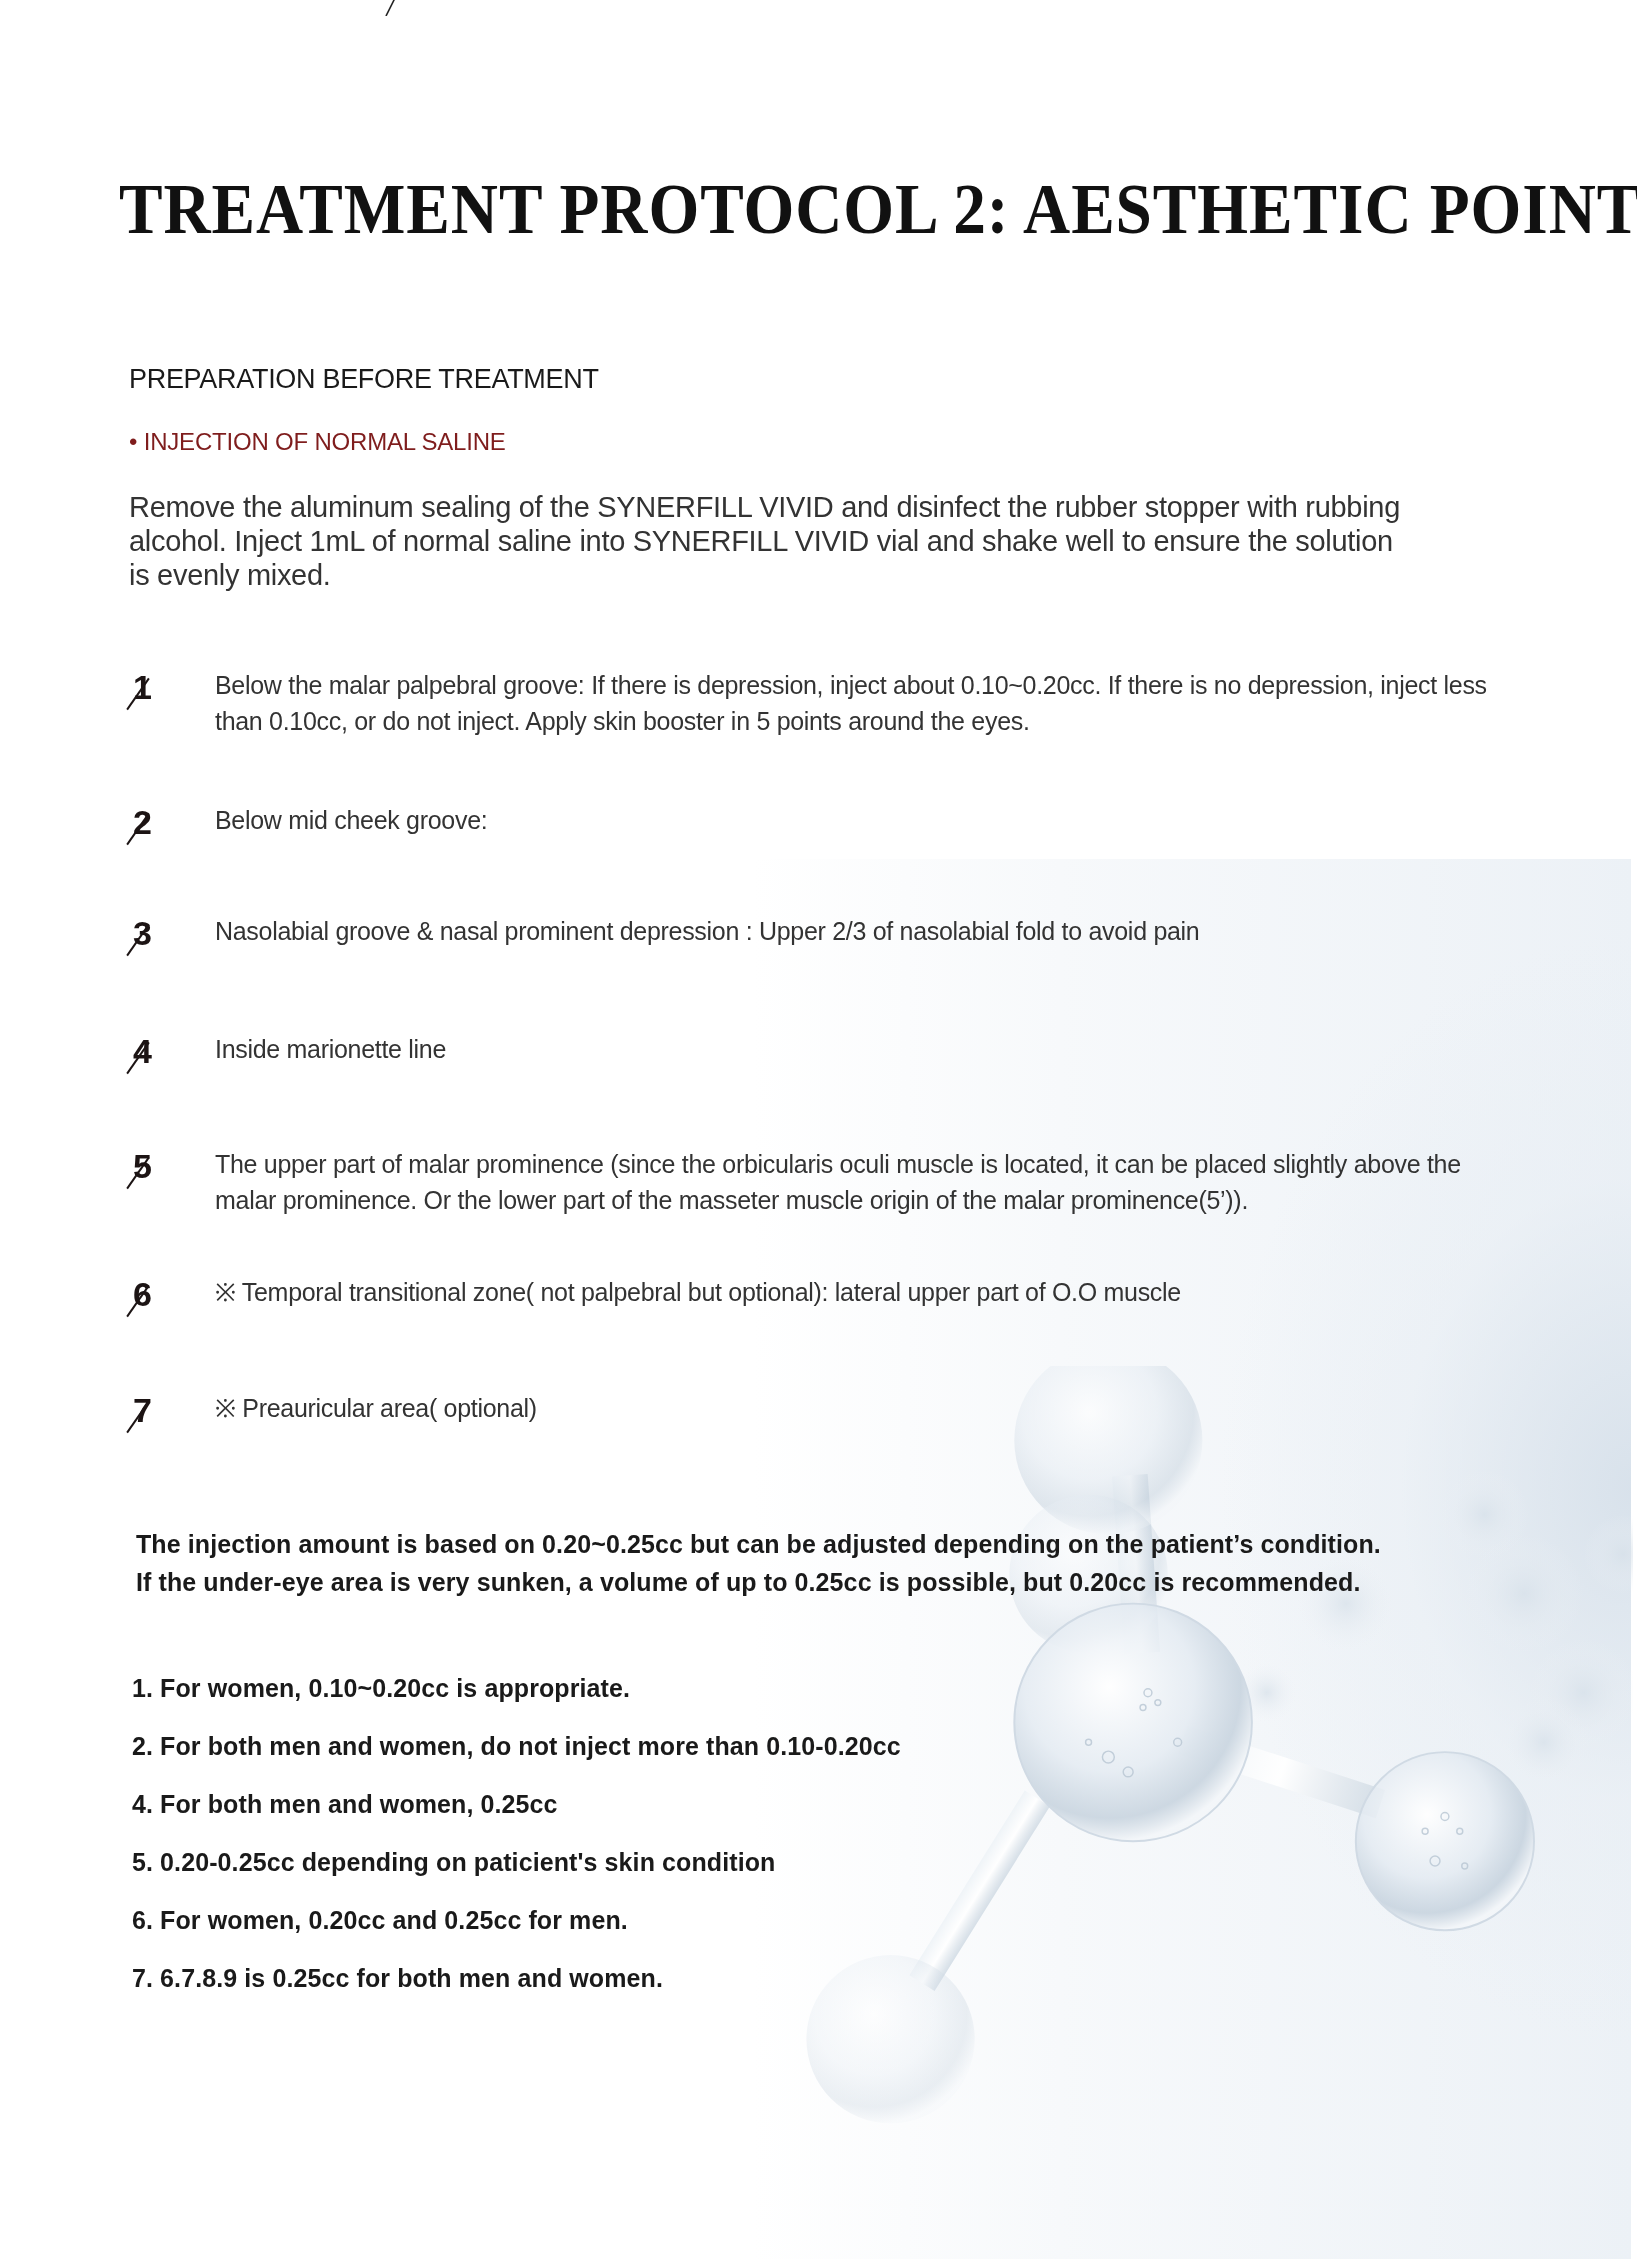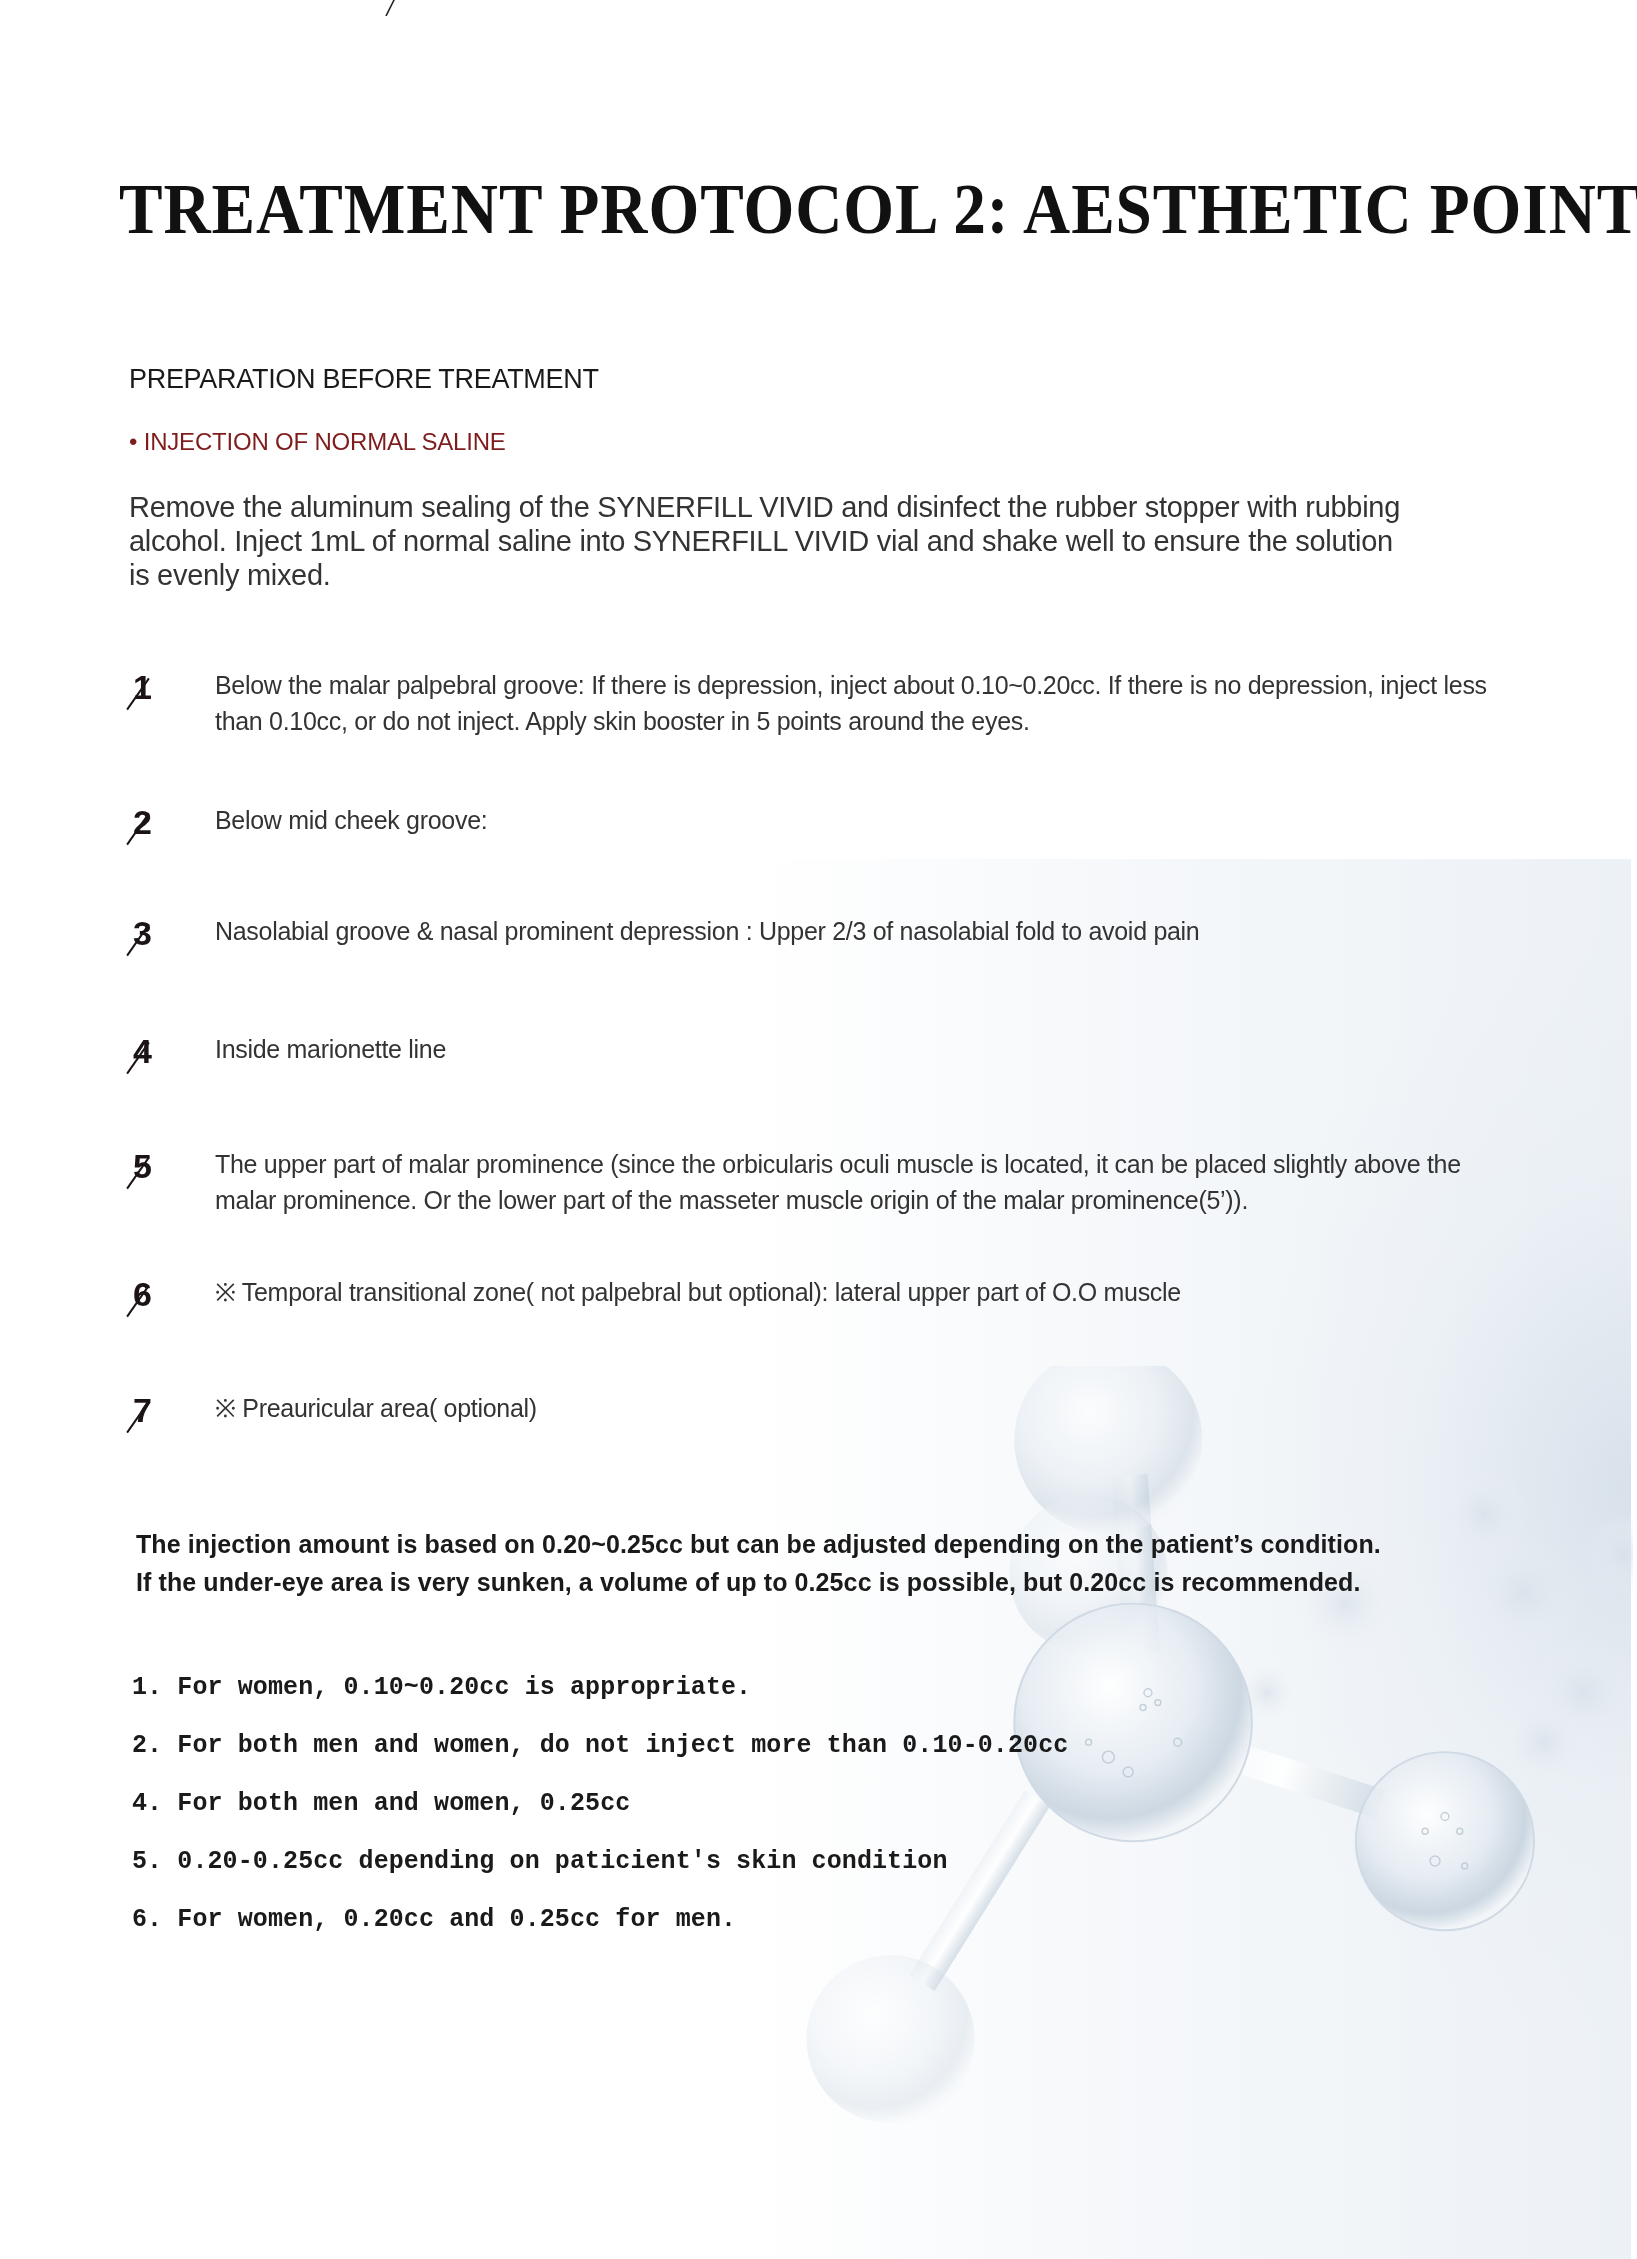--- a/index.html
+++ b/index.html
@@ -145,21 +145,20 @@
       list-style: none;
     }
     .dose-list li {
       font-size: 25px;
       font-weight: bold;
       line-height: 58px;
       height: 58px;
       color: #1a1a1a;
       letter-spacing: 0.1px;
       white-space: nowrap;
-      font-family: Liberation Mono, monospace;
     }
   </style>
 </head>
 <body>
 
 <div class="bg-art"></div>
 <svg class="molecule" viewBox="0 0 890 902" xmlns="http://www.w3.org/2000/svg">
   <defs>
     <radialGradient id="sphere" cx="40%" cy="35%" r="65%">
       <stop offset="0%" stop-color="#ffffff" stop-opacity="0.95"></stop>
@@ -259,14 +258,15 @@
   <div>The injection amount is based on 0.20~0.25cc but can be adjusted depending on the patient’s condition.</div>
   <div>If the under-eye area is very sunken, a volume of up to 0.25cc is possible, but 0.20cc is recommended.</div>
 </div>
 
 <ul class="content dose-list">
   <li>1. For women, 0.10~0.20cc is appropriate.</li>
   <li>2. For both men and women, do not inject more than 0.10-0.20cc</li>
   <li>4. For both men and women, 0.25cc</li>
   <li>5. 0.20-0.25cc depending on paticient's skin condition</li>
   <li>6. For women, 0.20cc and 0.25cc for men.</li>
+  <li>7. 6.7.8.9 is 0.25cc for both men and women.</li>
 </ul>
 
 
 </body></html>

